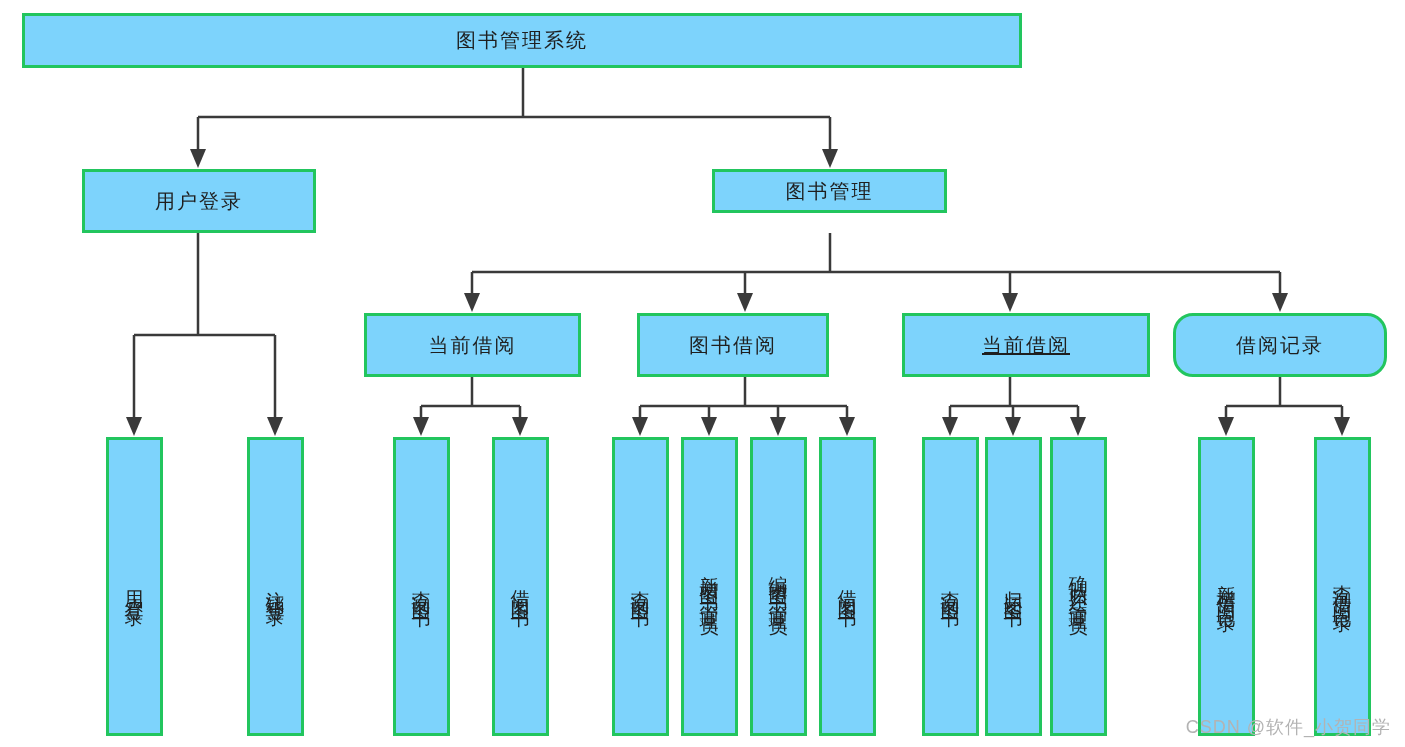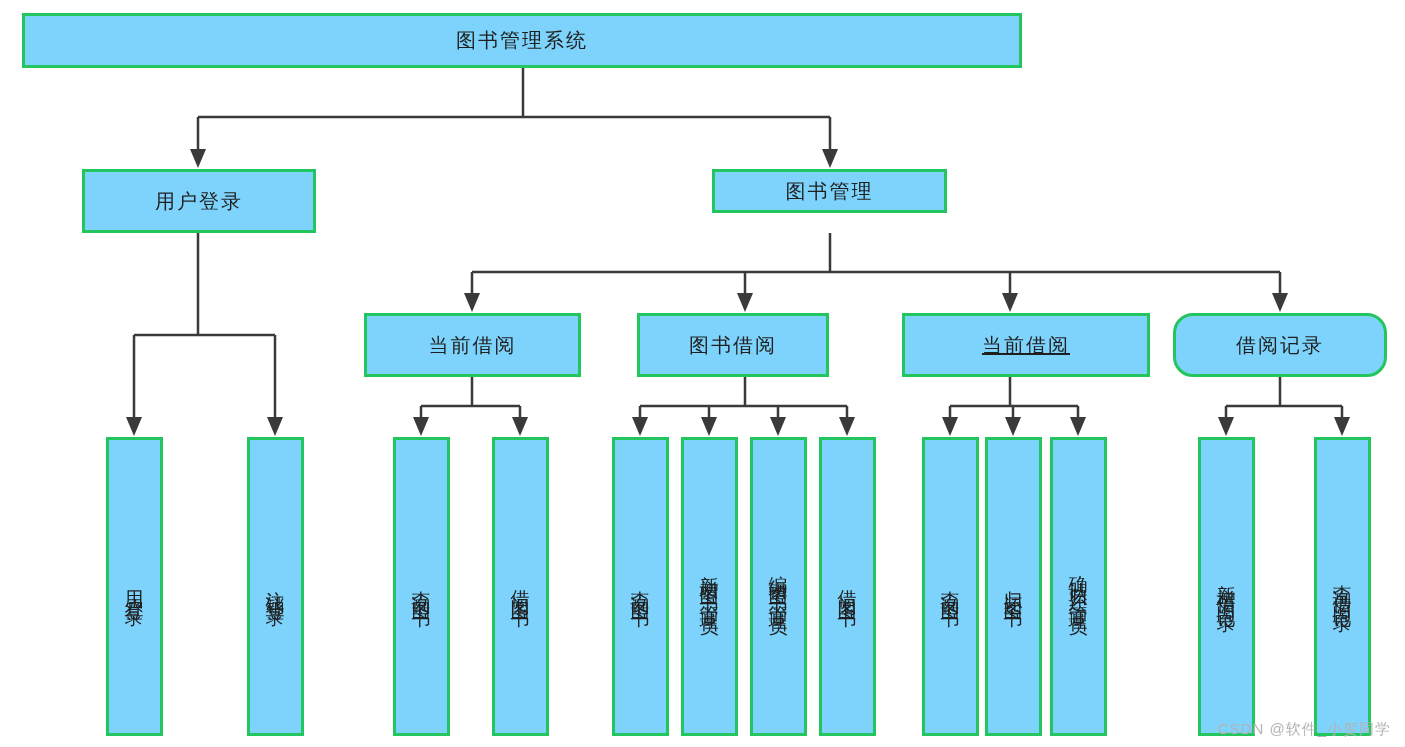--- a/index.html
+++ b/index.html
@@ -16,21 +16,21 @@
     display:flex;align-items:center;justify-content:center;
     box-sizing:border-box;font-size:20px;letter-spacing:2px;
     white-space:nowrap;
   }
   .leaf span{
     writing-mode:vertical-rl;text-orientation:mixed;
     letter-spacing:6px;line-height:1;font-size:19px;
   }
   .watermark{
     position:absolute;right:14px;bottom:8px;
-    font-size:15px;letter-spacing:1px;color:#b3b3b3;
+    font-size:18px;letter-spacing:1px;color:#b3b3b3;
     pointer-events:none;
   }
 </style>
 </head>
 <body>
 
 <div class="stage">
 
   <svg class="wires" viewBox="0 0 1405 747" xmlns="http://www.w3.org/2000/svg">
 

